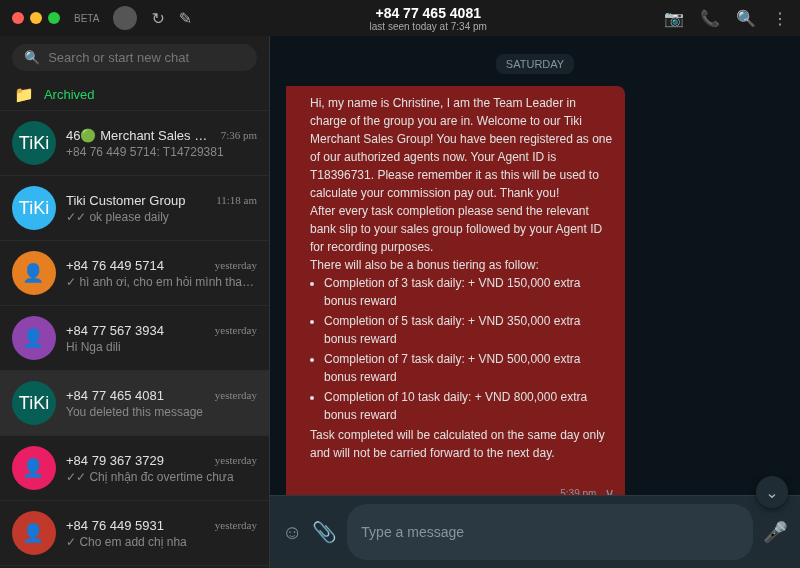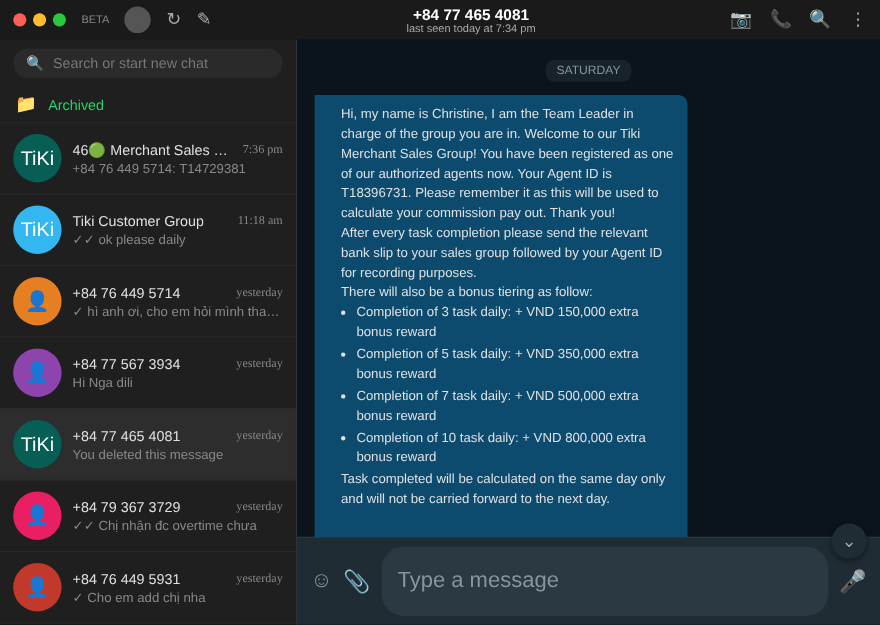--- a/index.html
+++ b/index.html
@@ -233,21 +233,21 @@
 
     .msg-bubble {
       max-width: 68%;
       padding: 8px 10px;
       border-radius: 8px;
       font-size: 12px;
       line-height: 1.5;
       position: relative;
     }
     .msg-incoming {
-      background: #0c4a6e;
+      background: #7f1d1d;
       color: #e0e0e0;
       align-self: flex-start;
       border-top-left-radius: 0;
       padding-left: 24px;
     }
     .msg-outgoing {
       background: #005c4b;
       color: #e0e0e0;
       align-self: flex-end;
       border-top-right-radius: 0;
@@ -299,21 +299,21 @@
       color: #8696a0;
       font-size: 20px;
       cursor: pointer;
     }
     .message-input {
       flex: 1;
       background: #2a3942;
       border: none;
       outline: none;
       color: #e0e0e0;
-      font-size: 20px;
+      font-size: 14px;
       padding: 20px 14px;
       border-radius: 20px;
     }
     .message-input::placeholder { color: #8696a0; }
     .mic-icon {
       color: #8696a0;
       font-size: 20px;
       cursor: pointer;
     }
 

